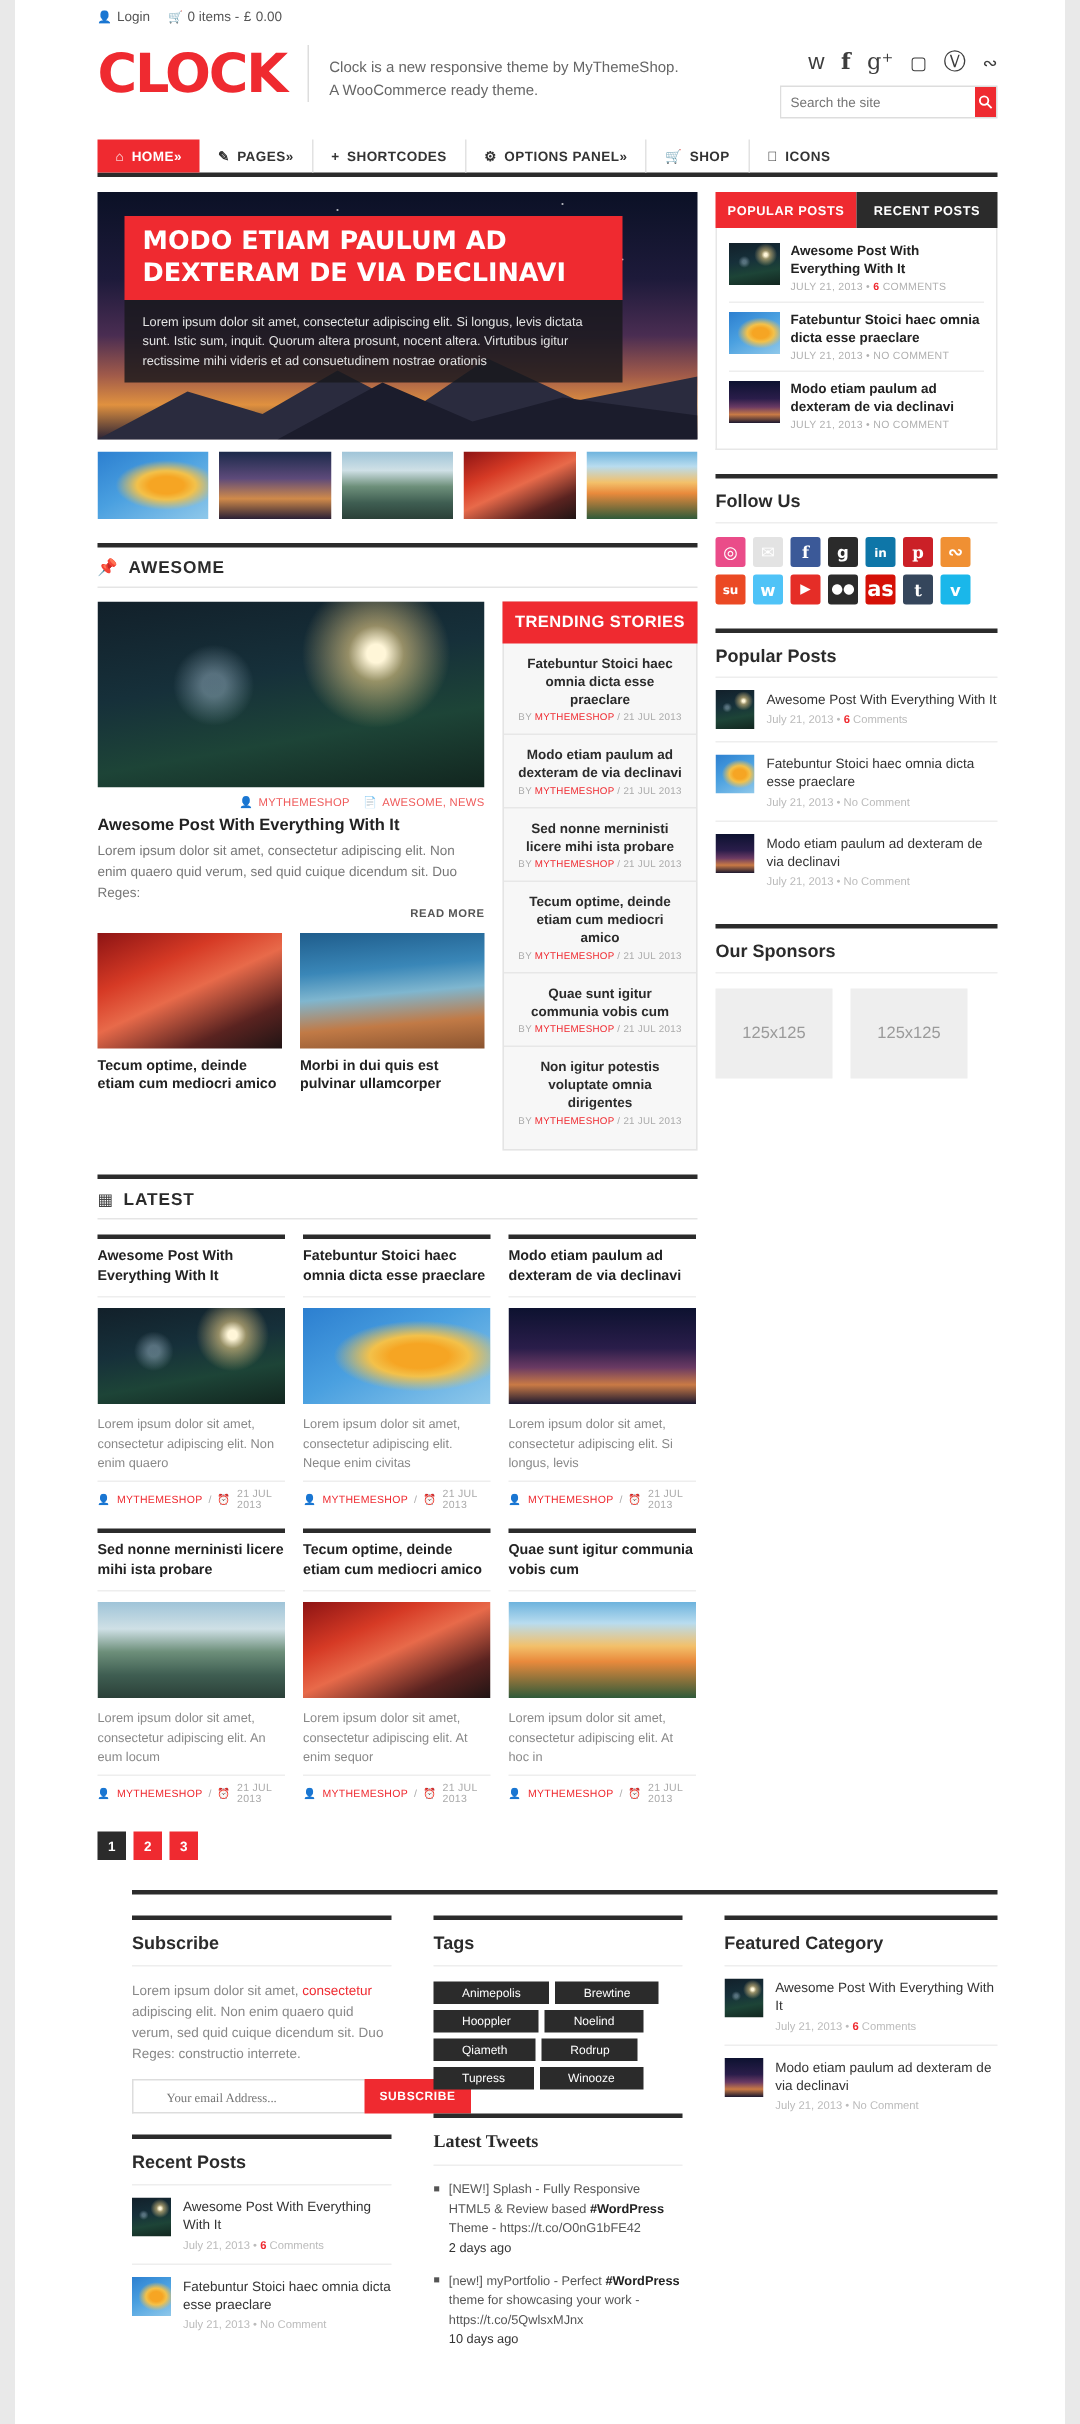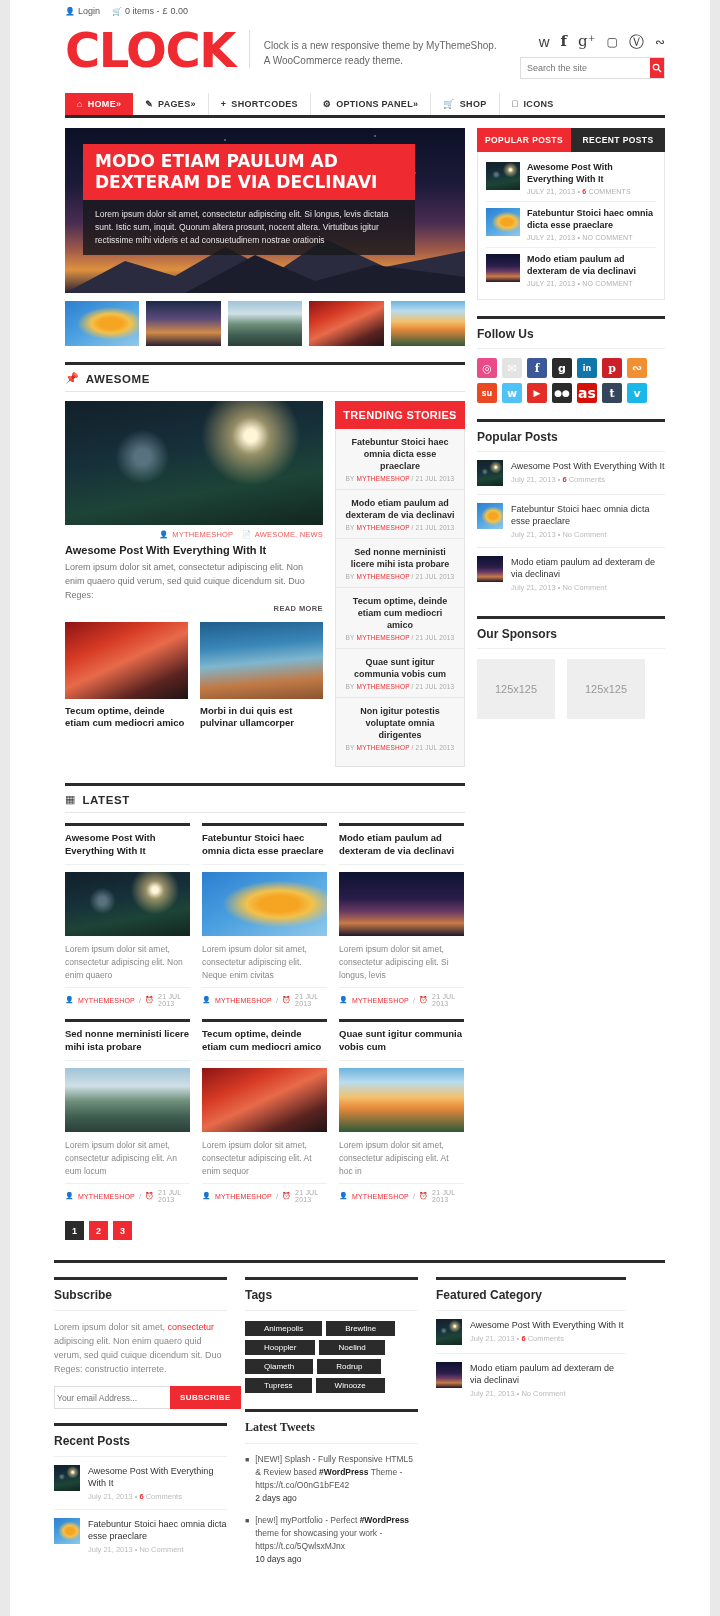--- a/index.html
+++ b/index.html
@@ -13,21 +13,21 @@
   }
   .page { width: 700px; margin: 0 auto; background: #fff; min-height: 1616px; position: relative; }
 
   
   .topbar { height: 22px; display: flex; align-items: center; padding: 0 0 0 55px; font-size: 9px; color: #555; }
   .topbar .item { display: flex; align-items: center; gap: 3px; margin-right: 12px; }
   .ico { font-size: 8px; color: #444; }
 
   
   .header { display: flex; align-items: flex-start; padding: 8px 45px 10px 55px; }
-  .logo { font-size: 48px; font-weight: bold; color: #ef2a30; letter-spacing: -1.5px;
+  .logo { font-size: 36px; font-weight: bold; color: #ef2a30; letter-spacing: -1.5px;
           font-family: "DejaVu Sans", sans-serif; line-height: 40px; }
   .tagline { border-left: 1px solid #ddd; margin-left: 14px; padding-left: 14px; padding-top: 8px;
              font-size: 10px; color: #666; line-height: 15px; }
   .hdr-right { margin-left: auto; text-align: right; padding-top: 4px; }
   .social-top { display: flex; gap: 11px; justify-content: flex-end; align-items: center; margin-bottom: 8px;
                 font-size: 15px; color: #3d3d3d; }
   .social-top span { cursor: pointer; line-height: 1; }
   .searchbox { display: flex; width: 145px; height: 22px; border: 1px solid #ddd; }
   .searchbox input { flex: 1; border: 0; outline: none; padding: 0 6px; font-size: 9px; color: #999;
                      font-family: "Liberation Sans", sans-serif; }
@@ -141,30 +141,30 @@
   .pp2-item:last-child { border-bottom: none; }
   .pp2-img { width: 26px; height: 26px; flex: none; overflow: hidden; }
   .pp2-t { font-size: 9px; color: #333; line-height: 12px; }
   .pp2-d { font-size: 7.5px; color: #bbb; margin-top: 3px; }
   .pp2-d b { color: #ef2a30; font-weight: bold; }
   .sponsors { display: flex; gap: 12px; margin-top: 10px; }
   .sp { width: 78px; height: 60px; background: #eee; display: flex; align-items: center;
         justify-content: center; font-size: 11px; color: #9a9a9a; }
 
   
-  .footer { border-top: 3px solid #2b2b2b; margin: 20px 45px 0 44px; padding-top: 14px; display: flex; gap: 18px; }
+  .footer { border-top: 3px solid #2b2b2b; margin: 20px 45px 0 78px; padding-top: 14px; display: flex; gap: 28px; }
   .fcol { }
   .f1 { width: 173px; } .f2 { width: 173px; } .f3 { width: 190px; }
   .f-head { border-top: 3px solid #2b2b2b; padding-top: 8px; font-size: 12px; font-weight: bold;
             color: #2b2b2b; padding-bottom: 8px; border-bottom: 1px solid #eee; }
   .f-text { font-size: 9px; color: #888; line-height: 14px; margin-top: 9px; }
   .f-text a { color: #ef2a30; text-decoration: none; }
   .sub-form { display: flex; margin-top: 10px; height: 23px; }
-  .sub-form input { flex: 1; border: 1px solid #ddd; border-right: none; outline: none; padding: 0 2px;
-                    font-size: 8.5px; color: #aaa; font-family: Liberation Sans, sans-serif; }
+  .sub-form input { flex: 1; border: 1px solid #ddd; border-right: none; outline: none; padding: 0 22px;
+                    font-size: 8.5px; color: #aaa; font-family: Liberation Serif, serif; }
   .sub-btn { background: #ef2a30; color: #fff; font-size: 8px; font-weight: bold; padding: 0 10px;
              display: flex; align-items: center; cursor: pointer; letter-spacing: .4px; }
   .tags { display: flex; flex-wrap: wrap; gap: 4px; margin-top: 10px; }
   .tag { background: #2b2b2b; color: #fff; font-size: 8px; padding: 3px 19px; cursor: pointer; }
   .tweet { display: flex; gap: 6px; font-size: 8.5px; color: #555; line-height: 13px; margin-top: 9px; }
   .tweet .b { font-size: 7px; line-height: 13px; }
   .tweet .ago { color: #333; }
   .hash { color: #222; font-weight: bold; }
 
   

